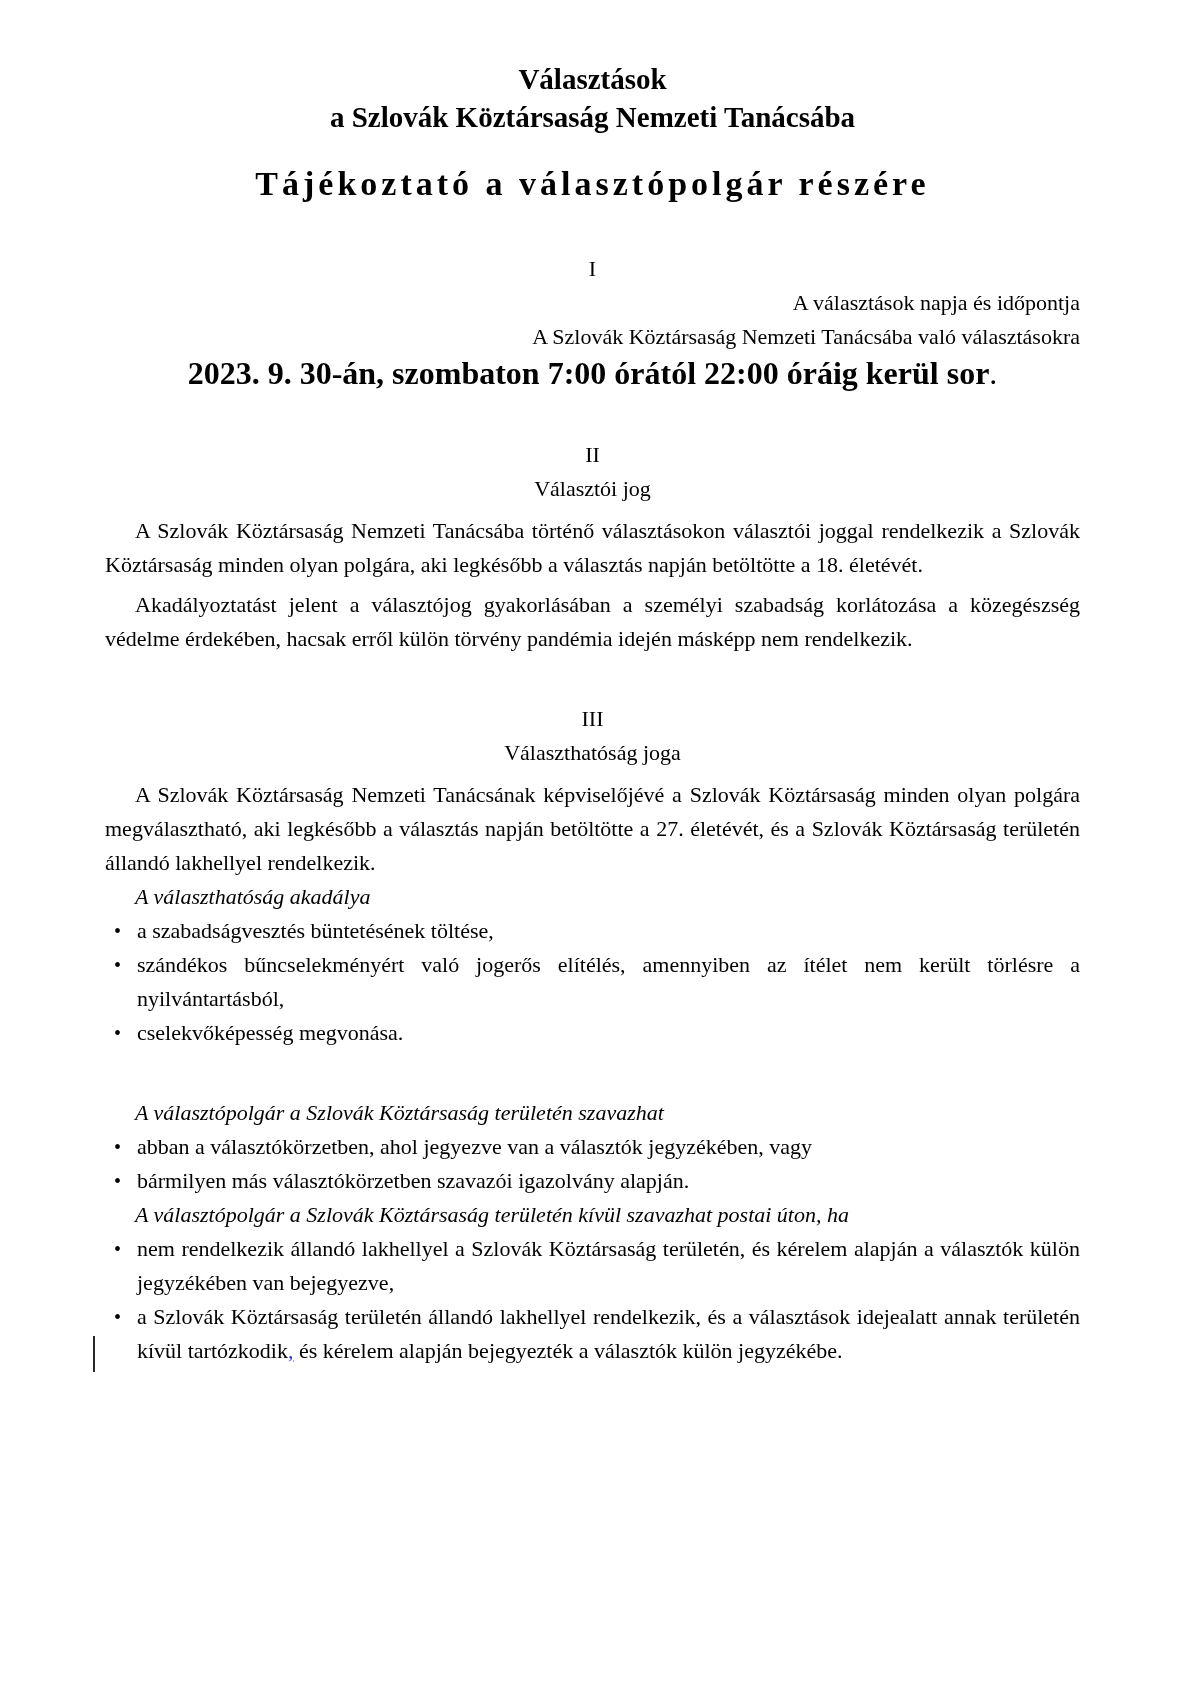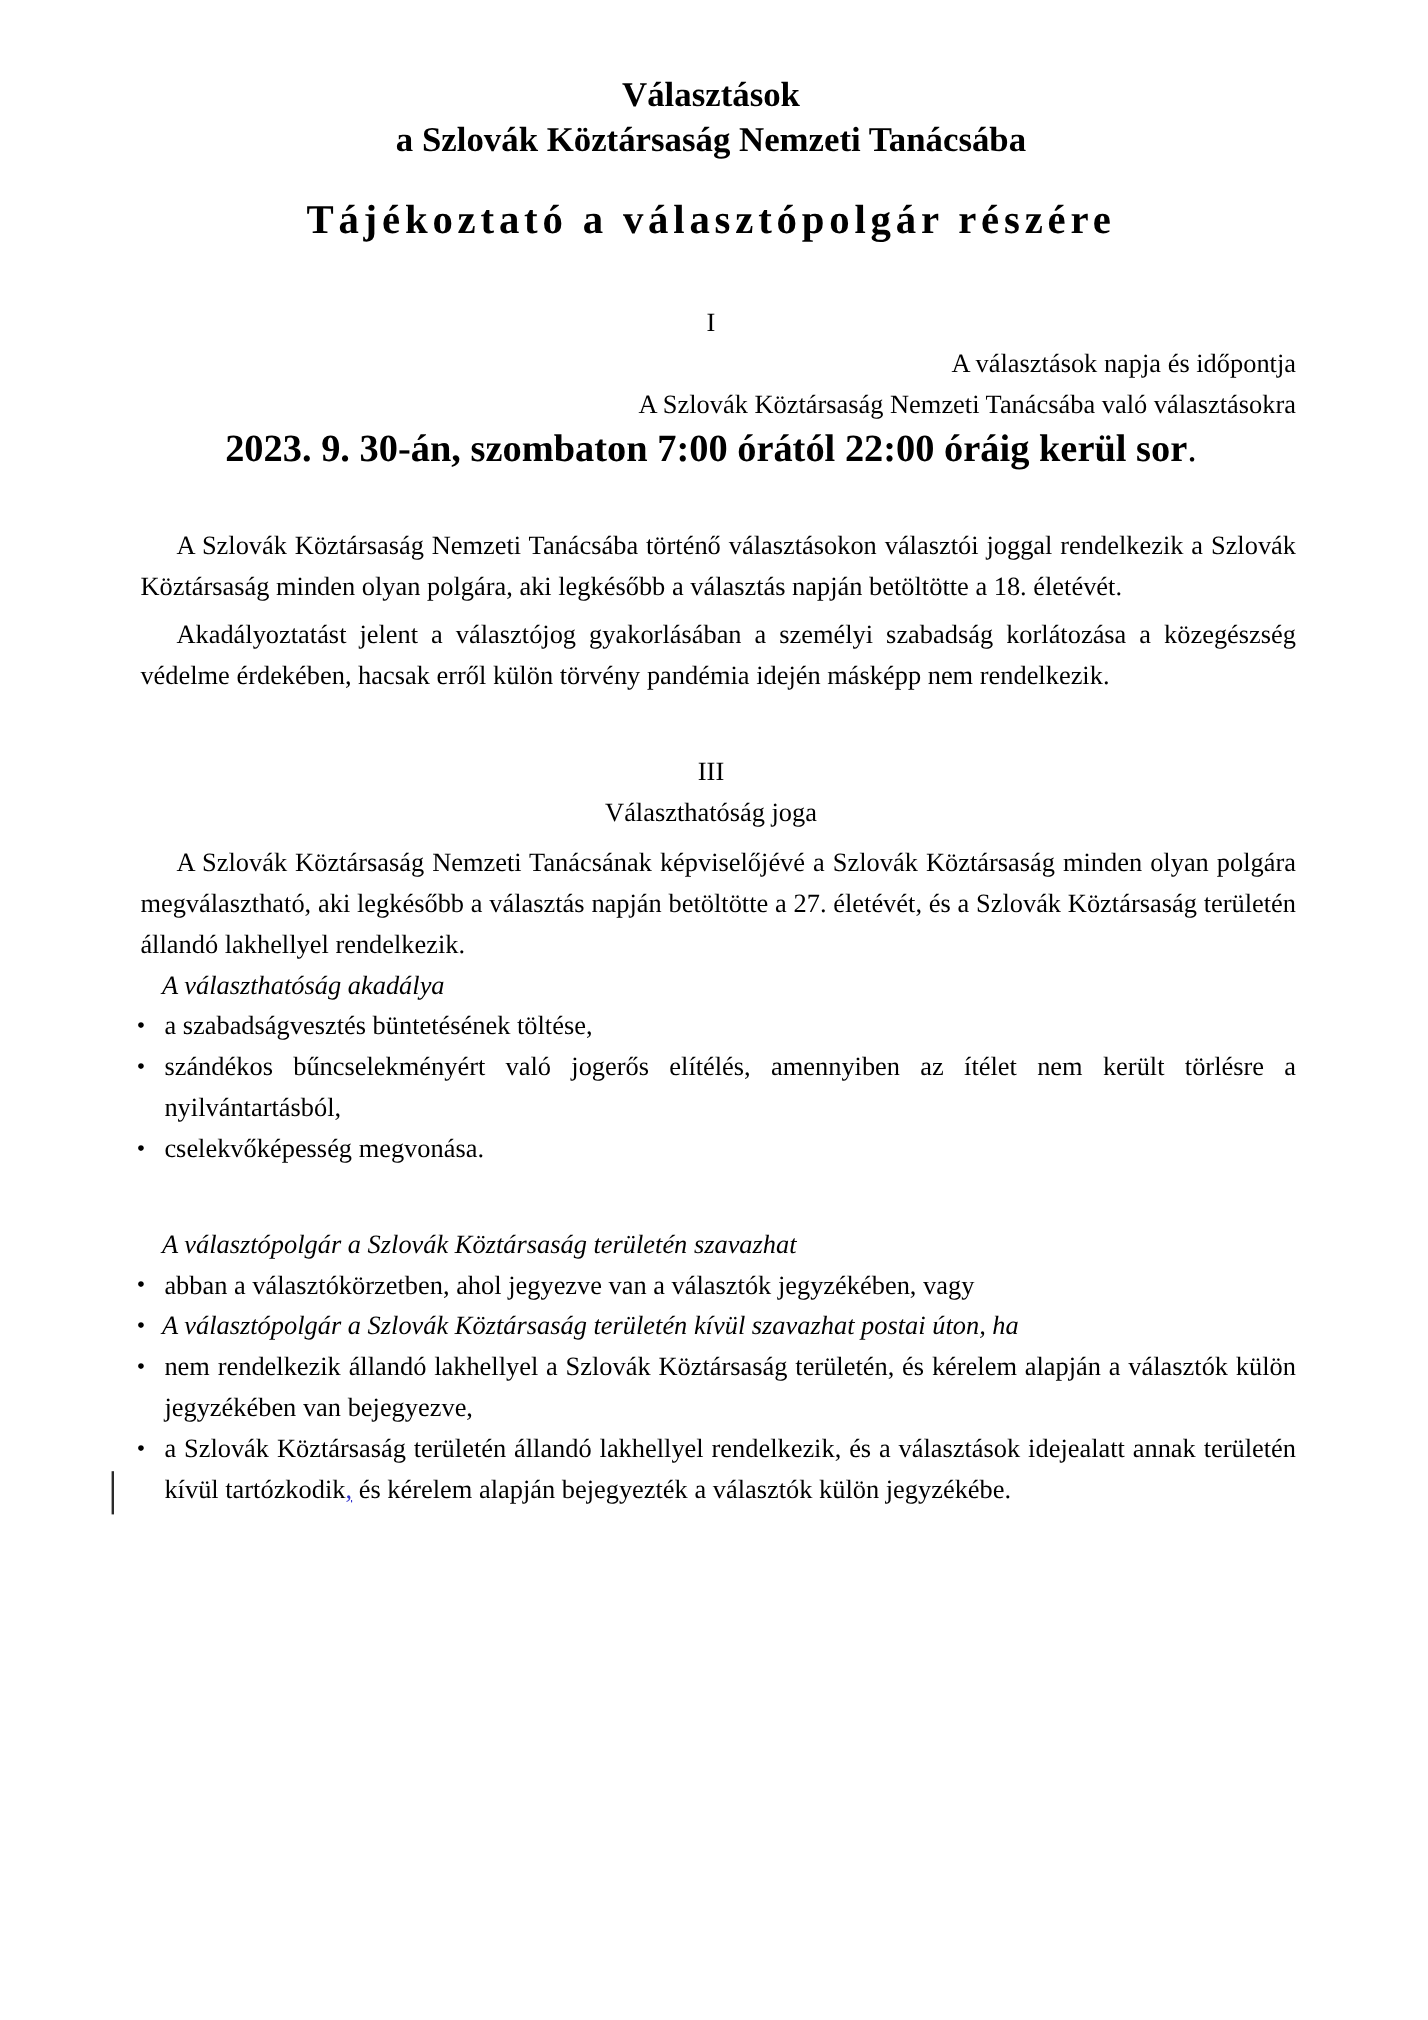--- a/index.html
+++ b/index.html
@@ -37,21 +37,21 @@
   .sec-heading { line-height: 34px; }
   .sec-heading.spaced { margin-top: 8px; }
   .sec-line { text-align: right; line-height: 34px; }
   .date-line {
     text-align: center;
     font-size: 32px;
     line-height: 38px;
   }
   .date-line .bold { font-weight: bold; }
   p.para {
-    margin: 6px 0 0 12px;
+    margin: 6px 0 0 0;
     text-align: justify;
     text-indent: 30px;
   }
   p.para.first { margin-top: 8px; }
   .plain-line {
     margin: 0;
     text-indent: 30px;
     font-style: italic;
   }
   .bullet {
@@ -96,20 +96,24 @@
       <div class="sec-numeral">I</div>
       <div class="sec-line">A választások napja és időpontja</div>
       <div class="sec-line">A Szlovák Köztársaság Nemzeti Tanácsába való választásokra</div>
       <div class="date-line">
         <span class="bold">2023. 9. 30-án, szombaton 7:00 órától 22:00 óráig kerül sor</span><span>.</span>
       </div>
     </div>
   </div>
 
   <div class="section">
+    <div class="sec-head">
+      <div class="sec-numeral">II</div>
+      <div class="sec-heading">Választói jog</div>
+    </div>
     <p class="para first">A Szlovák Köztársaság Nemzeti Tanácsába történő választásokon választói joggal rendelkezik a Szlovák Köztársaság minden olyan polgára, aki legkésőbb a választás napján betöltötte a 18. életévét.</p>
     <p class="para">Akadályoztatást jelent a választójog gyakorlásában a személyi szabadság korlátozása a közegészség védelme érdekében, hacsak erről külön törvény pandémia idején másképp nem rendelkezik.</p>
   </div>
 
   <div class="section">
     <div class="sec-head">
       <div class="sec-numeral">III</div>
       <div class="sec-heading">Választhatóság joga</div>
     </div>
     <p class="para first">A Szlovák Köztársaság Nemzeti Tanácsának képviselőjévé a Szlovák Köztársaság minden olyan polgára megválasztható, aki legkésőbb a választás napján betöltötte a 27. életévét, és a Szlovák Köztársaság területén állandó lakhellyel rendelkezik.</p>
@@ -129,20 +133,21 @@
   </div>
 
   <div class="section">
     <p class="plain-line">A választópolgár a Szlovák Köztársaság területén szavazhat</p>
     <div class="bullet">
       <span class="marker">•</span>
       <span>abban a választókörzetben, ahol jegyezve van a választók jegyzékében, vagy</span>
     </div>
     <div class="bullet">
       <span class="marker">•</span>
+      <span>bármilyen más választókörzetben szavazói igazolvány alapján.</span>
     </div>
     <p class="plain-line">A választópolgár a Szlovák Köztársaság területén kívül szavazhat postai úton, ha</p>
     <div class="bullet">
       <span class="marker">•</span>
       <span>nem rendelkezik állandó lakhellyel a Szlovák Köztársaság területén, és kérelem alapján a választók külön jegyzékében van bejegyezve,</span>
     </div>
     <div class="bullet">
       <span class="change-bar"></span>
       <span class="marker">•</span>
       <span>a Szlovák Köztársaság területén állandó lakhellyel rendelkezik, és a választások idejealatt annak területén kívül tartózkodik</span><span class="insertion">,</span><span> és kérelem alapján bejegyezték a választók külön jegyzékébe.</span>

